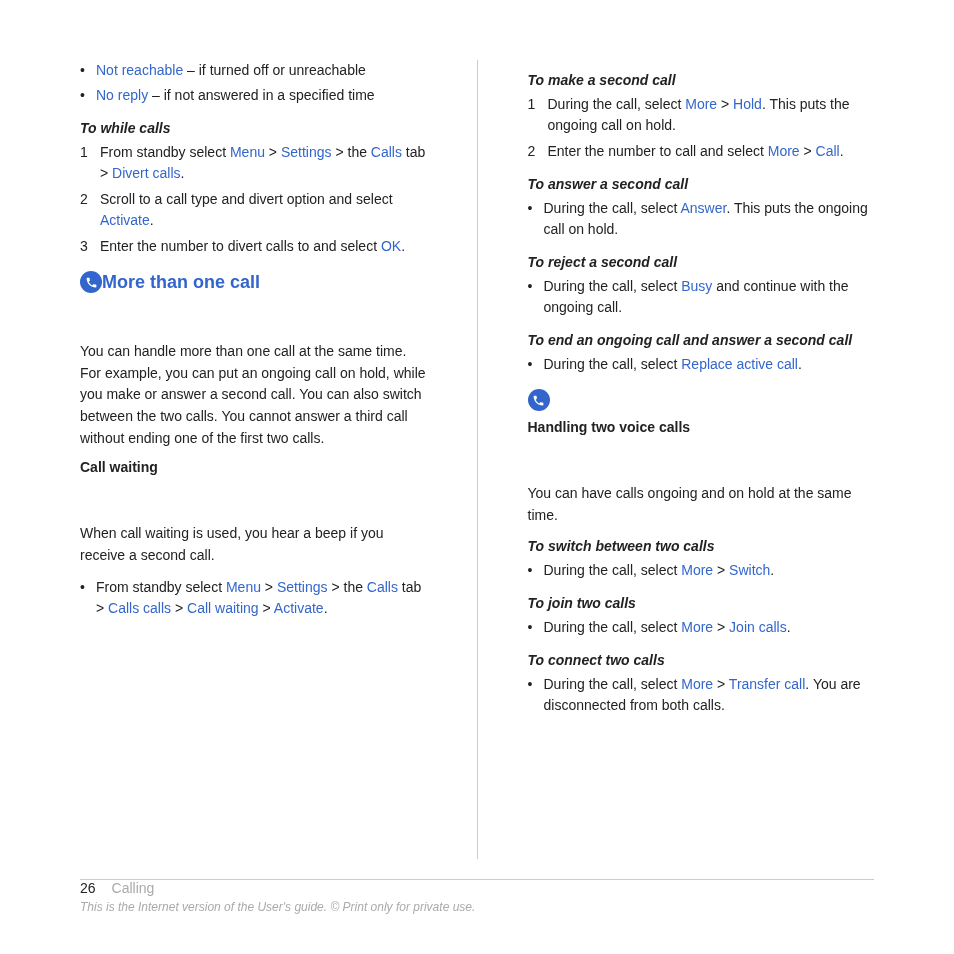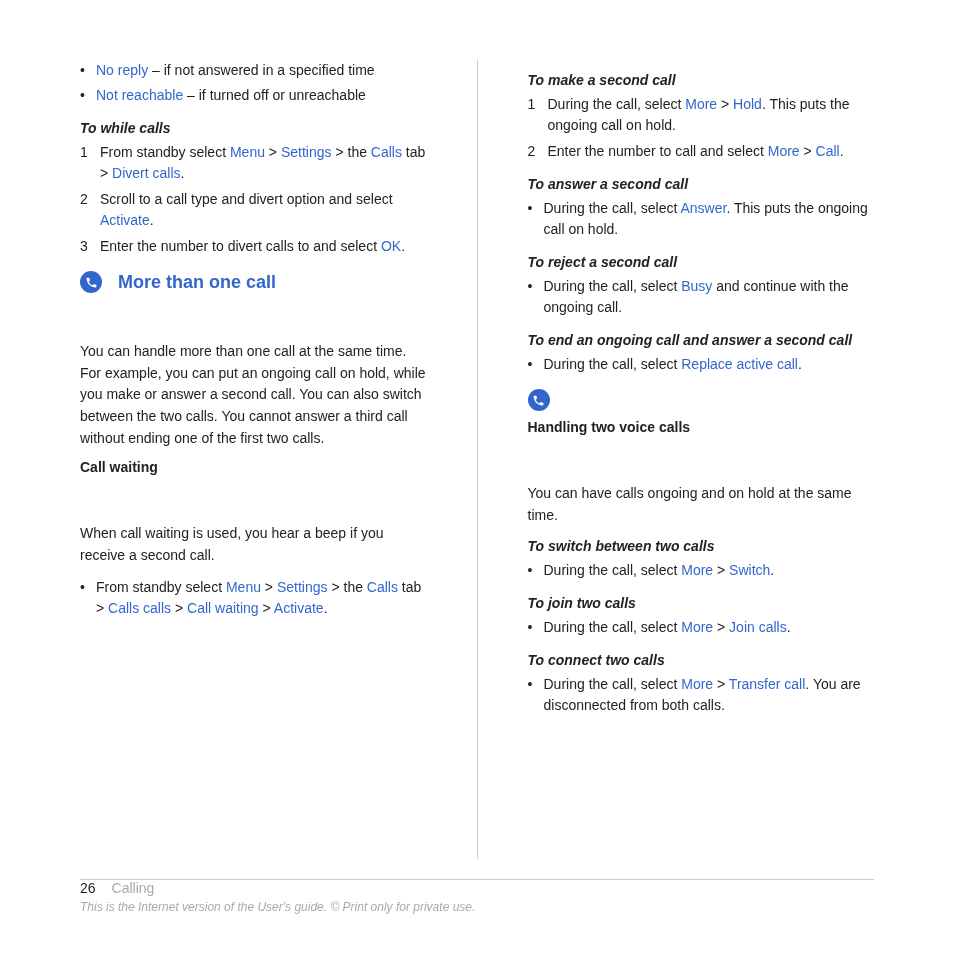--- a/index.html
+++ b/index.html
@@ -67,21 +67,21 @@
       margin-bottom: 5px;
       line-height: 1.5;
     }
     .num {
       min-width: 14px;
       font-weight: normal;
     }
     .section-heading {
       display: flex;
       align-items: center;
-      gap: 16px;
+      gap: 0;
       margin-bottom: 8px;
       margin-top: 10px;
     }
     .section-heading h2 {
       font-size: 18px;
       font-weight: bold;
       color: #3366cc;
     }
     .icon-phone {
       width: 22px;
@@ -154,24 +154,24 @@
 </head>
 <body>
 
 <div class="page">
   <div class="main-content">
 
     <div class="left-col">
 
       <ul class="bullet-list">
         <li>
+          <span class="blue-link">Not reachable</span><span> – if turned off or unreachable</span>
+        </li>
+        <li>
           <span class="blue-link">No reply</span><span> – if not answered in a specified time</span>
-        </li>
-        <li>
-          <span class="blue-link">Not reachable</span><span> – if turned off or unreachable</span>
         </li>
       </ul>
 
       <div class="section-title-italic">To while calls</div>
       <ol class="numbered-list">
         <li>
           <span class="num">1</span>
           <span>From standby select <span class="blue-link">Menu</span> &gt; <span class="blue-link">Settings</span> &gt; the <span class="blue-link">Calls</span> tab &gt; <span class="blue-link">Divert calls</span>.</span>
         </li>
         <li>

